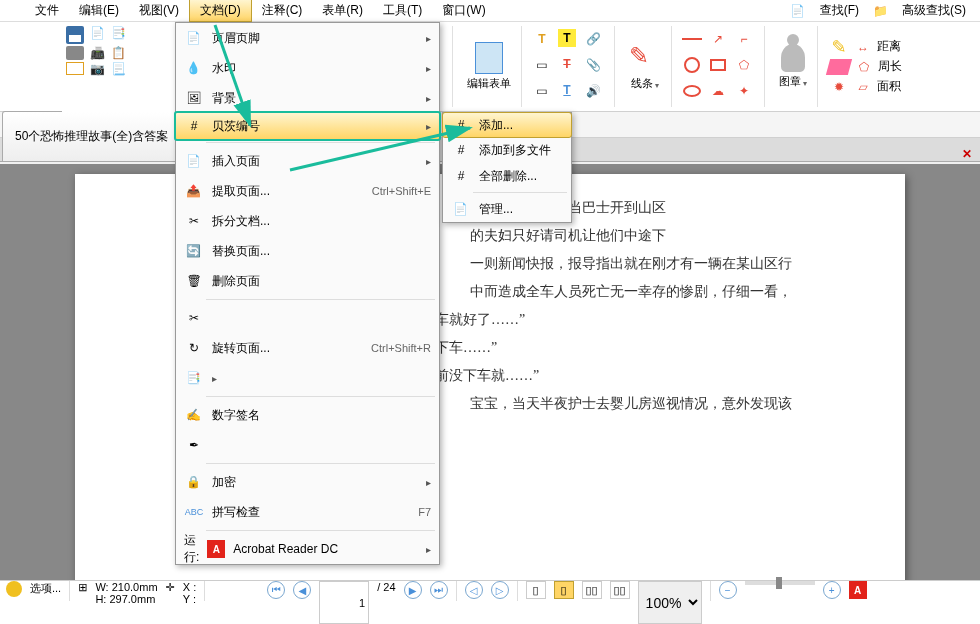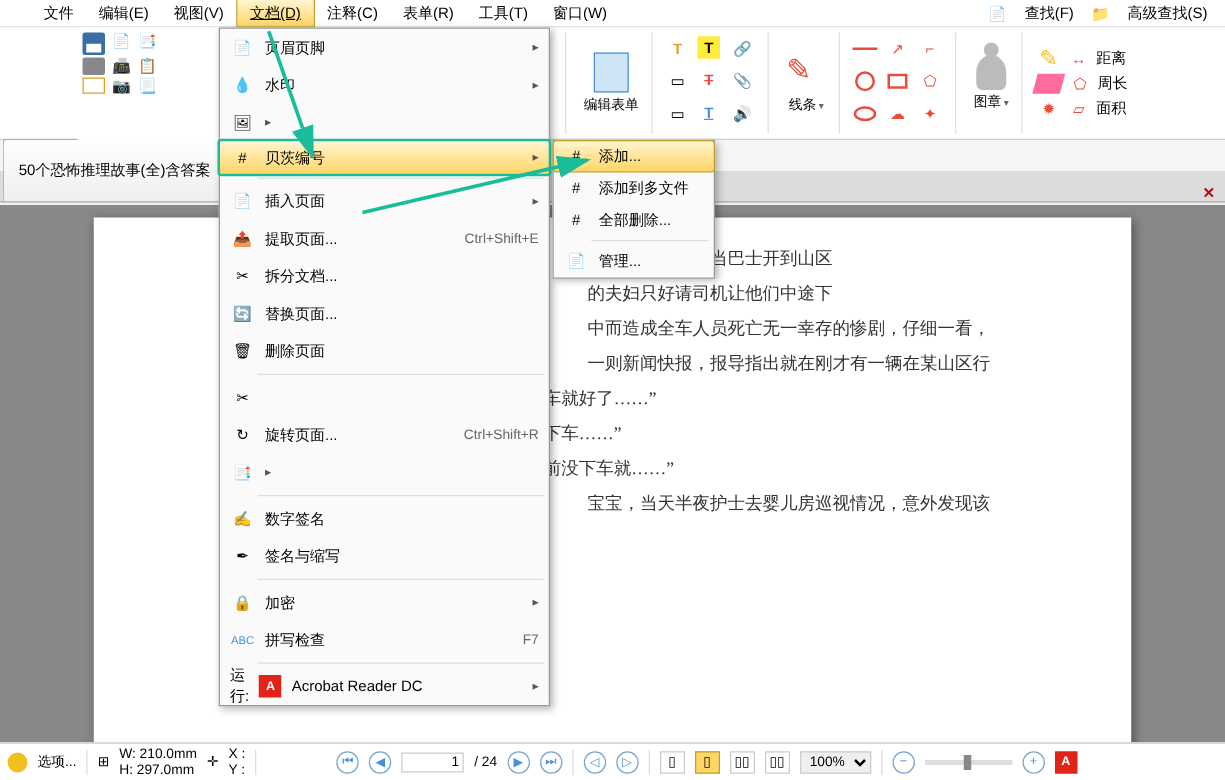--- a/index.html
+++ b/index.html
@@ -1,21 +1,21 @@
 <!DOCTYPE html>
 <html><head>
 <meta charset="utf-8">
 <style>
 * { box-sizing: border-box; margin: 0; padding: 0; font-family: "Microsoft YaHei", "SimSun", sans-serif; }
 body { width: 980px; height: 624px; background: #f0f0f0; overflow: hidden; position: relative; font-size: 12px; }
 
 
 .menubar { height: 22px; background: #fff; display: flex; align-items: center; border-bottom: 1px solid #ddd; padding-left: 25px; }
 .menubar-item { padding: 2px 10px; cursor: default; font-size: 12px; }
-.menubar-item.active { background: linear-gradient(#fff5d0, #ffd566); border: 1px solid #c0a030; text-decoration: underline; }
+.menubar-item.active { background: linear-gradient(#fff5d0, #ffd566); border: 1px solid #c0a030; }
 .menubar-right { margin-left: auto; display: flex; align-items: center; gap: 2px; padding-right: 8px; }
 .menubar-right span { padding: 2px 6px; }
 
 
 .ribbon { height: 90px; background: #fff; border-bottom: 1px solid #d0d0d0; display: flex; align-items: stretch; padding: 4px 6px; gap: 4px; }
 .ribbon-group { display: flex; flex-direction: column; align-items: center; justify-content: center; padding: 0 6px; border-right: 1px solid #e0e0e0; }
 .ribbon-btn-large { display: flex; flex-direction: column; align-items: center; gap: 2px; padding: 4px; }
 .ribbon-btn-large .ico { width: 32px; height: 32px; }
 .ribbon-btn-large .lbl { font-size: 11px; display: flex; align-items: center; gap: 2px; }
 .ribbon-small-grid { display: grid; grid-template-columns: repeat(2, 24px); grid-template-rows: repeat(3, 24px); gap: 2px; }
@@ -66,24 +66,24 @@
 
 
 .arrow-svg { position: absolute; z-index: 200; pointer-events: none; }
 
 
 .doc-area { position: absolute; top: 164px; left: 0; right: 0; bottom: 30px; background: #888; overflow: hidden; }
 .page { position: absolute; left: 75px; top: 10px; width: 830px; height: 430px; background: #fff; box-shadow: 2px 2px 8px rgba(0,0,0,0.4); padding: 20px 30px; }
 .page p { font-family: "SimSun", serif; font-size: 14px; color: #333; line-height: 2.0; white-space: nowrap; }
 
 
-.statusbar { position: absolute; bottom: 0; left: 0; right: 0; height: 30px; background: #fff; border-top: 1px solid #ccc; display: flex; align-items: center; padding: 0 6px; gap: 8px; font-size: 11px; }
+.statusbar { position: absolute; bottom: 0; left: 0; right: 0; height: 44px; background: #fff; border-top: 1px solid #ccc; display: flex; padding: 0 6px; gap: 8px; font-size: 11px; }
 .status-sep { width: 1px; height: 20px; background: #ddd; }
 .status-input { width: 50px; border: 1px solid #ccc; text-align: right; padding: 1px 3px; font-size: 11px; }
-.zoom-select { border: 1px solid #ccc; padding: 1px 3px; font-size: 11px; }
+.zoom-select { border: 1px solid #ccc; padding: 1px 3px; font-size: 14px; }
 .nav-btn { width: 18px; height: 18px; border: 1px solid #7aa7d0; border-radius: 50%; display: flex; align-items: center; justify-content: center; color: #4a90d9; font-size: 10px; background: #fff; }
 .view-btn { width: 20px; height: 18px; border: 1px solid #ccc; display: flex; align-items: center; justify-content: center; }
 .view-btn.active { background: #ffd566; border-color: #c0a030; }
 .gear-ico { width: 16px; height: 16px; background: #f0c020; border-radius: 50%; }
 .slider { width: 70px; height: 4px; background: #ddd; position: relative; }
 .slider::after { content: ""; position: absolute; left: 45%; top: -4px; width: 6px; height: 12px; background: #888; }
 .adobe-ico { width: 18px; height: 18px; background: #e2231a; color: #fff; display: flex; align-items: center; justify-content: center; font-size: 10px; font-weight: bold; }
 
 
 .ribbon-block { position: absolute; left: 62px; top: 22px; width: 115px; height: 90px; background: #fff; z-index: 50; display:flex; flex-direction:column; gap:2px; padding:4px; }
@@ -236,22 +236,22 @@
 <div class="tabbar">
   <div class="tab">50个恐怖推理故事(全)含答案</div>
   <div class="tab-close">✕</div>
 </div>
 
 <div class="doc-area">
   <div class="page">
     <p style="margin-left:365px">乡下老家游玩，当巴士开到山区</p>
     <p style="margin-left:365px">的夫妇只好请司机让他们中途下</p>
     <p></p>
+    <p style="margin-left:365px">一则新闻快报，报导指出就在刚才有一辆在某山区行</p>
     <p style="margin-left:365px">中而造成全车人员死亡无一幸存的惨剧，仔细一看，</p>
-    <p style="margin-left:365px">一则新闻快报，报导指出就在刚才有一辆在某山区行</p>
     <p></p>
     <p style="margin-left:190px">是刚才我们当前没有下车就好了……”</p>
     <p style="margin-left:190px">这话，要是我们当前没下车……”</p>
     <p style="margin-left:190px">啊，是啊，要是我们当前没下车就……”</p>
     <p></p>
     <p></p>
     <p style="margin-left:365px">宝宝，当天半夜护士去婴儿房巡视情况，意外发现该</p>
   </div>
 </div>
 
@@ -261,20 +261,21 @@
       <span class="mi-lbl">页眉页脚</span>
       <span class="mi-arrow">▸</span>
     </div>
   <div class="menu-item">
       <div class="mi-ico">💧</div>
       <span class="mi-lbl">水印</span>
       <span class="mi-arrow">▸</span>
     </div>
   <div class="menu-item">
       <div class="mi-ico">🖼</div>
+      <span class="mi-lbl">背景</span>
       <span class="mi-arrow">▸</span>
     </div>
   <div class="menu-item highlighted boxed">
       <div class="mi-ico">#</div>
       <span class="mi-lbl">贝茨编号</span>
       <span class="mi-arrow">▸</span>
     </div>
   <div class="menu-sep"></div>
   <div class="menu-item">
       <div class="mi-ico">📄</div>
@@ -311,21 +312,20 @@
       <div class="mi-ico">📑</div>
       <span class="mi-arrow">▸</span>
     </div>
   <div class="menu-sep"></div>
   <div class="menu-item">
       <div class="mi-ico">✍</div>
       <span class="mi-lbl">数字签名</span>
     </div>
   <div class="menu-item">
       <div class="mi-ico">✒</div>
-      <span class="mi-lbl">签名与缩写</span>
     </div>
   <div class="menu-sep"></div>
   <div class="menu-item">
       <div class="mi-ico">🔒</div>
       <span class="mi-lbl">加密</span>
       <span class="mi-arrow">▸</span>
     </div>
   <div class="menu-item">
       <div class="mi-ico" style="color:#4a90d9;font-size:9px;font-weight:normal">ABC</div>
       <span class="mi-lbl">拼写检查</span>

